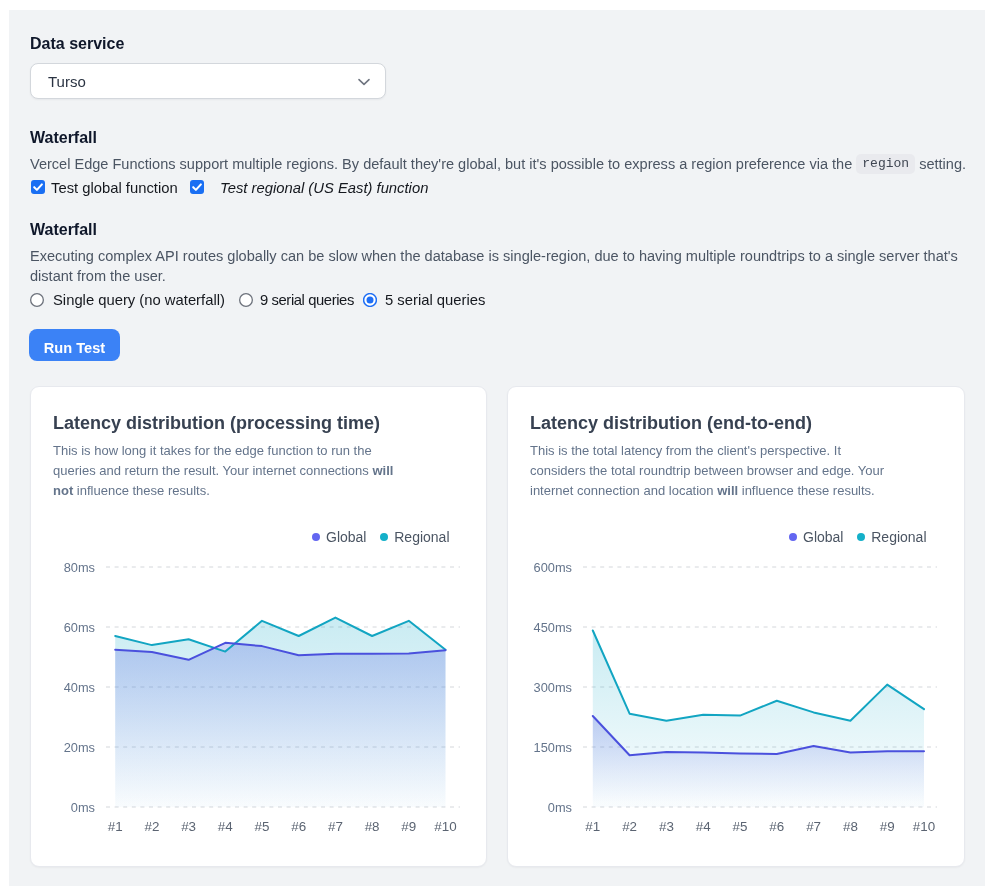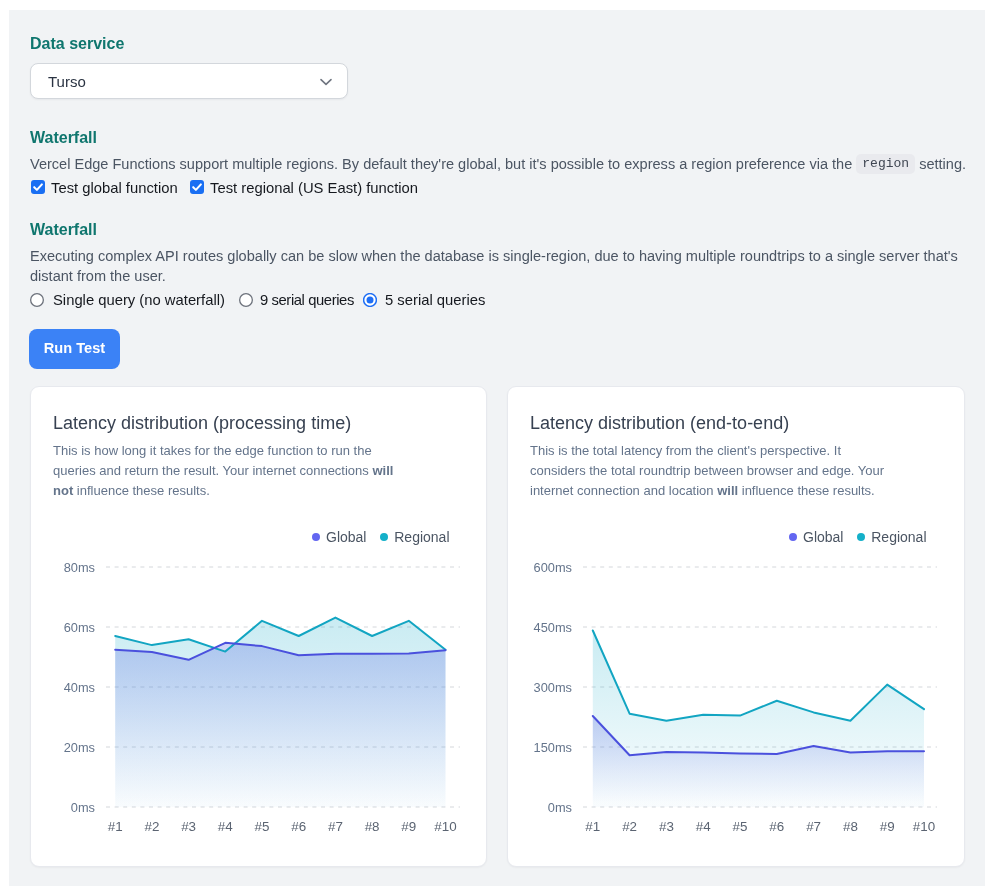--- a/index.html
+++ b/index.html
@@ -1,33 +1,33 @@
 <!DOCTYPE html>
 <html><head>
 <meta charset="utf-8">
 <style>
   * { margin:0; padding:0; box-sizing:border-box; }
   html,body { width:1006px; height:889px; background:#fff; font-family:"Liberation Sans", sans-serif; overflow:hidden; }
   .panel { position:absolute; left:9px; top:10px; width:976px; height:876px; background:#f1f3f5; }
   .abs { position:absolute; }
-  .h { font-size:16px; font-weight:700; color:#0f766e; line-height:24px; }
+  .h { font-size:16px; font-weight:700; color:#0f172a; line-height:24px; }
   .p { font-size:14.55px; color:#4b5563; line-height:20px; white-space:nowrap; }
   .lbl { font-size:14.8px; color:#15181e; line-height:20px; white-space:nowrap; }
   .chip { display:inline-block; background:#e9eaee; border-radius:5px; font-family:"Liberation Mono", monospace; font-size:13px; color:#3f4652; padding:2px 6px 3px; line-height:15px; position:relative; top:-2px;}
-  .select { position:absolute; left:30px; top:63px; width:318px; height:36px; background:#fff; border:1px solid #d3d7dc; border-radius:8px; box-shadow:0 1px 2px rgba(16,24,40,0.05); }
+  .select { position:absolute; left:30px; top:63px; width:356px; height:36px; background:#fff; border:1px solid #d3d7dc; border-radius:8px; box-shadow:0 1px 2px rgba(16,24,40,0.05); }
   .select .txt { position:absolute; left:17px; top:9px; font-size:15px; color:#2a3342; }
   .cb { position:absolute; width:14px; height:14px; }
   .card { position:absolute; top:386px; width:457px; height:481px; background:#fff; border:1px solid #e7e9ee; border-radius:9px; box-shadow:0 1px 2px rgba(0,0,0,0.04); }
-  .ct { position:absolute; left:23px; top:411.3px; font-size:18px; font-weight:400; color:#374151; line-height:24px; }
+  .ct { position:absolute; left:23px; top:411.3px; font-size:18px; font-weight:700; color:#374151; line-height:24px; }
   .cp { position:absolute; left:23px; top:434px; font-size:13px; color:#64748b; line-height:20px; }
   .cp b { font-weight:700; color:#64748b; }
   .legend { position:absolute; top:529px; height:20px; font-size:14px; color:#4b5563; }
   .legend span.t { position:relative; top:1px; }
   .dot { display:inline-block; width:8px; height:8px; border-radius:50%; margin-right:6px; position:relative; top:0px; }
-  .btn { position:absolute; left:29px; top:329px; width:91px; height:40px; background:#3b82f6; border-radius:8px; color:#fff; font-size:14.6px; font-weight:600; text-align:center; line-height:38px; }
+  .btn { position:absolute; left:29px; top:329px; width:91px; height:32px; background:#3b82f6; border-radius:8px; color:#fff; font-size:14.6px; font-weight:600; text-align:center; line-height:38px; }
 </style>
 </head>
 <body>
 <div class="panel"></div>
 
 <div class="abs h" style="left:30px; top:31.7px;">Data service</div>
 
 <div class="select">
   <div class="txt">Turso</div>
   <svg class="abs" style="right:14px; top:12px;" width="14" height="12" viewBox="0 0 14 12">
@@ -40,21 +40,21 @@
 
 <svg class="cb" style="left:31px; top:180px;" viewBox="0 0 14 14">
     <rect x="0" y="0" width="14" height="14" rx="3" fill="#1a6ff3"></rect>
     <path d="M3.2 7.2 L5.9 9.9 L10.9 4.4" fill="none" stroke="#fff" stroke-width="2.05" stroke-linecap="round" stroke-linejoin="round"></path>
   </svg>
 <div class="abs lbl" style="left:51px; top:178px;">Test global function</div>
 <svg class="cb" style="left:190px; top:180px;" viewBox="0 0 14 14">
     <rect x="0" y="0" width="14" height="14" rx="3" fill="#1a6ff3"></rect>
     <path d="M3.2 7.2 L5.9 9.9 L10.9 4.4" fill="none" stroke="#fff" stroke-width="2.05" stroke-linecap="round" stroke-linejoin="round"></path>
   </svg>
-<div class="abs lbl" style="left:210px; top:178px;">Test regional (US East) function</div>
+<div class="abs lbl" style="left:220px; top:178px;font-style:italic;">Test regional (US East) function</div>
 
 <div class="abs h" style="left:30px; top:217.7px;">Waterfall</div>
 <div class="abs p" style="left:30px; top:245.5px;">Executing complex API routes globally can be slow when the database is single-region, due to having multiple roundtrips to a single server that's<br>distant from the user.</div>
 
 <svg class="cb" style="left:30px; top:293px;" viewBox="0 0 14 14">
     <circle cx="7" cy="7" r="6.35" fill="#fff" stroke="#6d727c" stroke-width="1.3"></circle>
   </svg>
 <div class="abs lbl" style="left:53px; top:290px;">Single query (no waterfall)</div>
 <svg class="cb" style="left:239px; top:293px;" viewBox="0 0 14 14">
     <circle cx="7" cy="7" r="6.35" fill="#fff" stroke="#6d727c" stroke-width="1.3"></circle>

